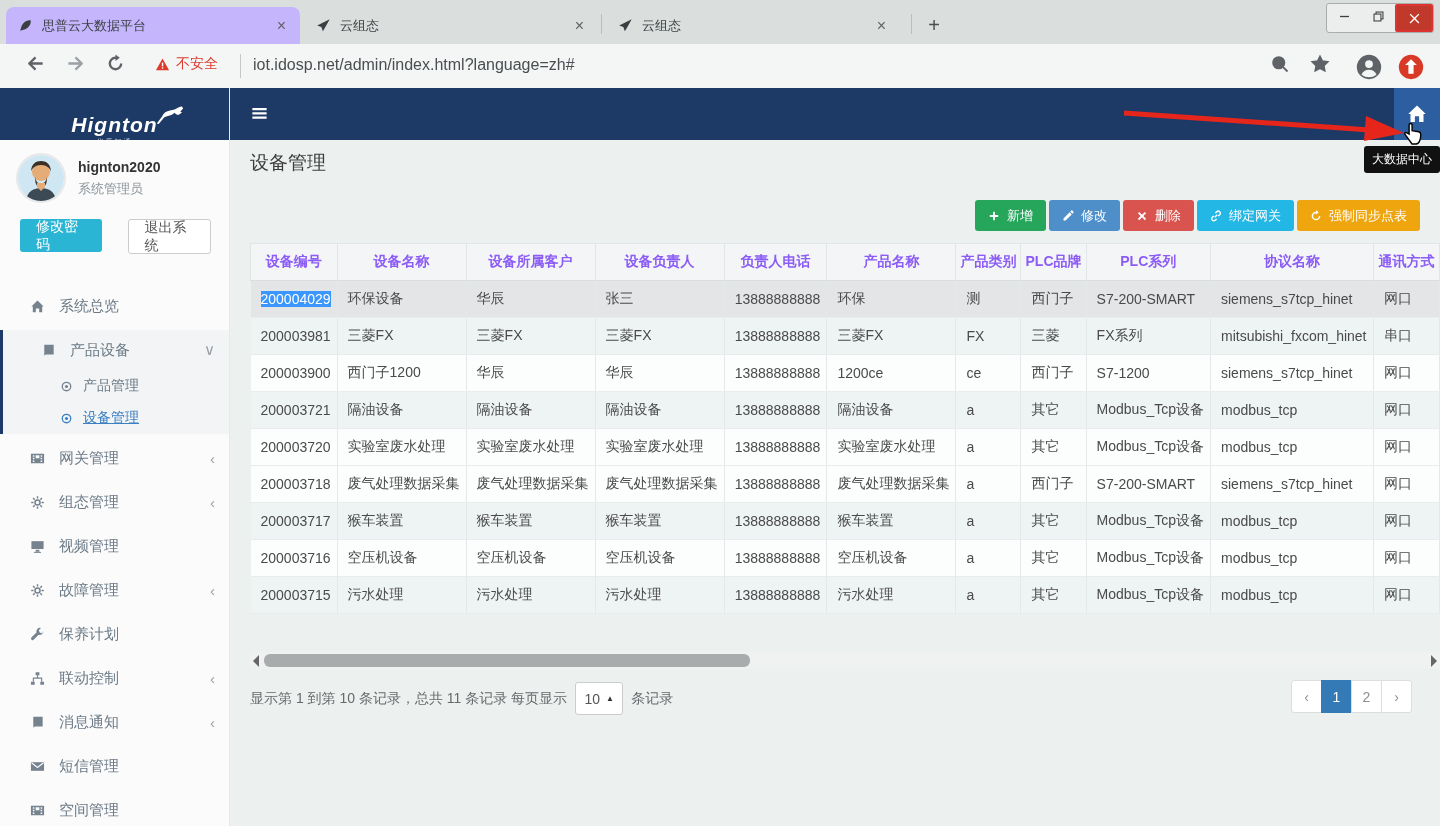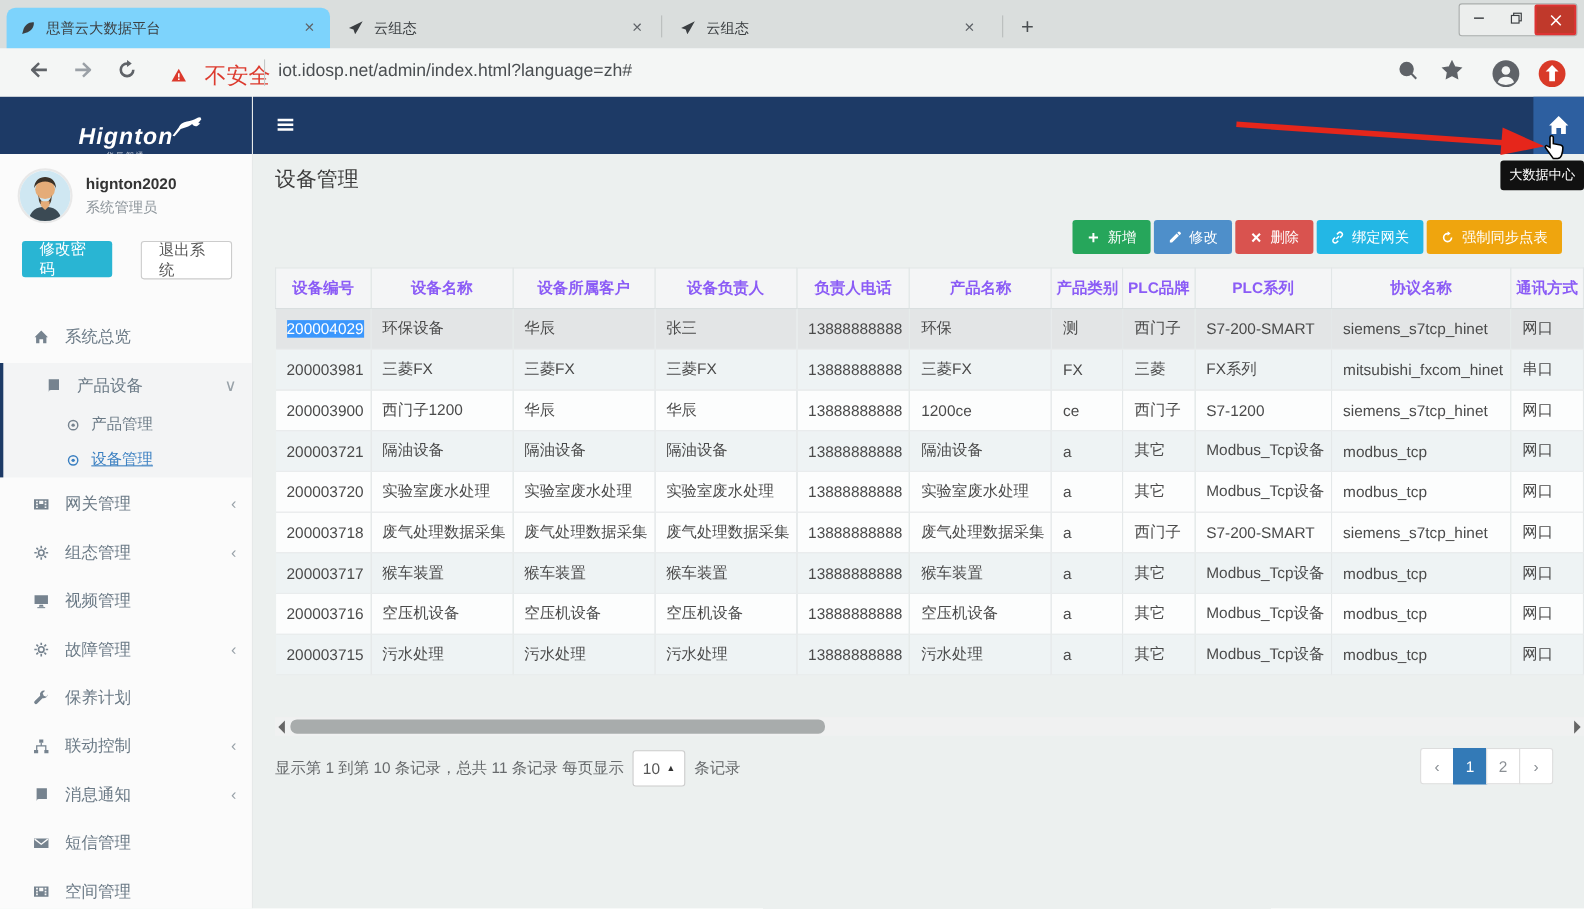--- a/index.html
+++ b/index.html
@@ -6,30 +6,30 @@
   #screen{position:relative;width:1440px;height:826px;overflow:hidden;background:#ecf0ef;font-size:14px;}
   .icn{display:inline-flex;align-items:center;justify-content:center;}
   .icn svg{width:1em;height:1em;fill:currentColor;}
 
   
   #tabstrip{position:absolute;top:0;left:0;width:1440px;height:44px;background:#dadedd;}
   .tab{position:absolute;top:7px;height:37px;display:flex;align-items:center;padding:0 10px 0 12px;box-sizing:border-box;width:294px;}
   .tab .fav{font-size:15px;color:#3b3f42;margin-right:9px;}
   .tab-title{flex:1;font-size:13px;color:#3c4043;white-space:nowrap;overflow:hidden;}
   .tab-close{font-size:16px;color:#5f6368;padding:0 4px;cursor:pointer;}
-  .tab.active{background:#7dd3fc;border-radius:8px 8px 0 0;}
+  .tab.active{background:#c4b5fd;border-radius:8px 8px 0 0;}
   .tab-sep{position:absolute;top:14px;width:1px;height:20px;background:#b9bdbc;}
   #newtab{position:absolute;left:920px;top:12px;width:28px;height:26px;font-size:20px;color:#4a4e51;display:flex;align-items:center;justify-content:center;}
   #winctl{position:absolute;right:6px;top:3px;display:flex;border:1px solid #a9adac;background:#eceeed;border-radius:3px;}
   .wbtn{width:34px;height:24px;display:flex;align-items:center;justify-content:center;color:#3b3f42;font-size:13px;}
   .wbtn.close{color:#c11; border:2px solid #d33;border-radius:2px;background:#c0392b;color:#fff;}
   #addrbar{position:absolute;top:44px;left:0;width:1440px;height:44px;background:#f4f6f5;border-bottom:1px solid #dfe3e2;}
   .navbtn{position:absolute;top:10px;font-size:19px;color:#5f6368;}
   #fwd{color:#9aa0a6;}
-  #secwarn{position:absolute;left:155px;top:11px;display:flex;align-items:center;gap:16px;font-size:20px;color:#dc3a2d;}
+  #secwarn{position:absolute;left:155px;top:11px;display:flex;align-items:center;gap:6px;font-size:14px;color:#dc3a2d;}
   #secwarn .icn{font-size:15px;}
   #urlsep{position:absolute;left:240px;top:10px;width:1px;height:24px;background:#c3c7c6;}
   #urltext{position:absolute;left:253px;top:12px;font-size:16px;color:#4a4e51;white-space:nowrap;}
   .addr-right{position:absolute;top:10px;font-size:20px;color:#5f6368;}
 
   
   #topbar{position:absolute;top:88px;left:230px;width:1210px;height:52px;background:#1d3a66;}
   #hamburger{position:absolute;left:20px;top:16px;font-size:19px;color:#fff;}
   #homebtn{position:absolute;right:0;top:0;width:46px;height:52px;background:#2d5fa0;display:flex;align-items:center;justify-content:center;color:#fff;font-size:20px;cursor:pointer;}
   #tooltip{position:absolute;left:1364px;top:146px;background:#111;color:#fff;font-size:12px;padding:5px 8px;border-radius:3px;z-index:60;}

